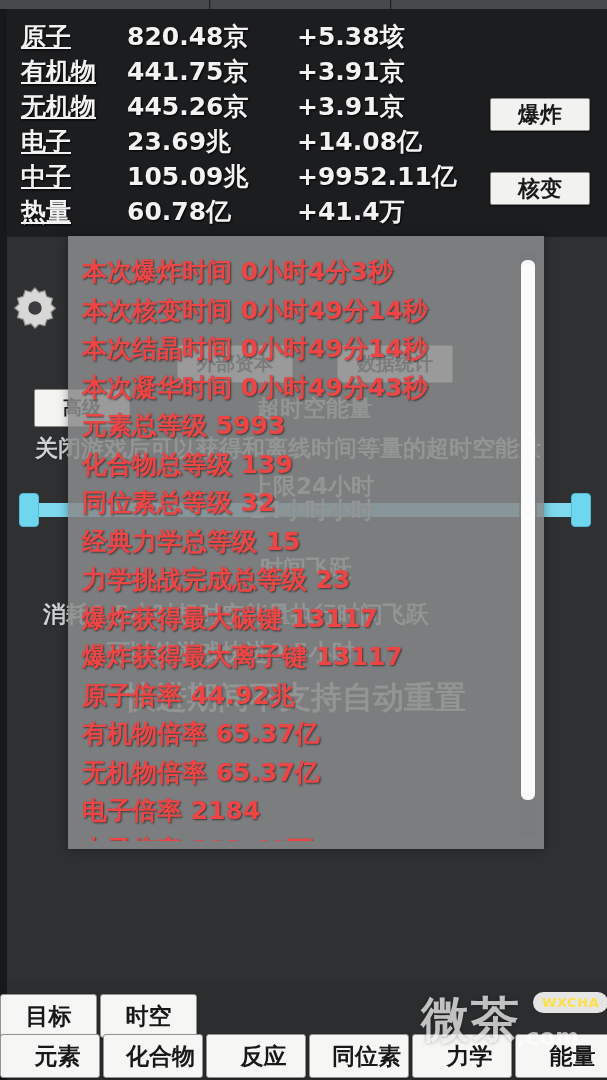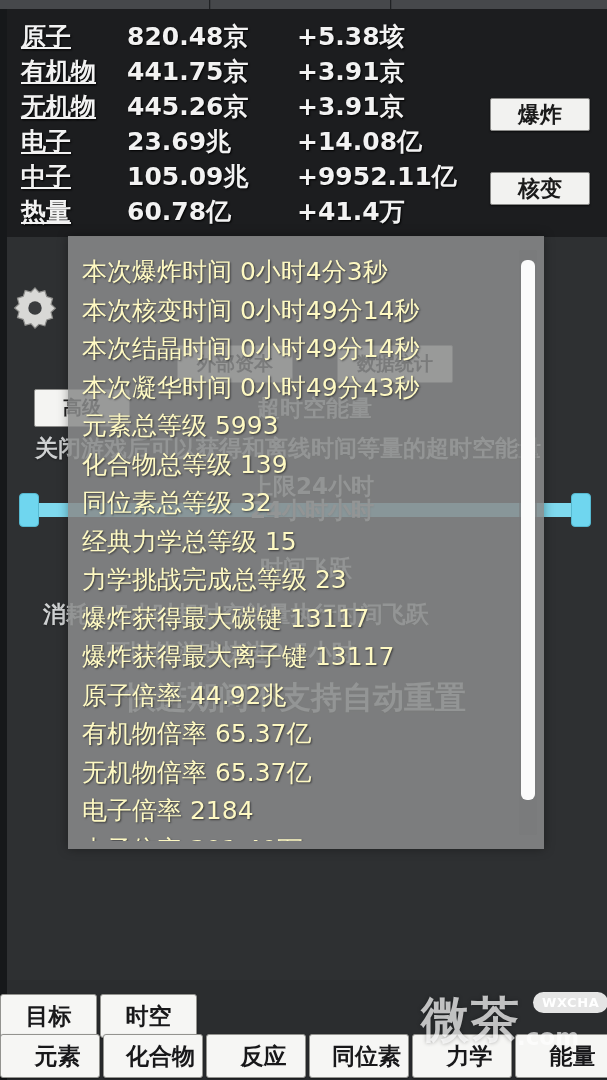--- a/index.html
+++ b/index.html
@@ -150,23 +150,23 @@
     box-shadow: 0 0 10px rgba(0,0,0,.35);
   }
   #stats-list {
     position: absolute;
     left: 0; top: 8px;
     width: 440px; height: 597px;
     padding: 9px 0 0 14px;
     overflow: hidden;
   }
   .stat-line {
-    color: #fef9c3;
+    color: #ef4444;
     font-size: 25px;
-    font-weight: 400;
+    font-weight: 700;
     line-height: 38.5px;
     white-space: nowrap;
     text-shadow: 1px 1px 2px rgba(0,0,0,.55);
   }
   
   #dialog-scrollbar {
     position: absolute;
     right: 7px; top: 14px;
     width: 18px; height: 585px;
     background: rgba(120,122,122,0.55);
@@ -232,21 +232,21 @@
     font-size: 23px;
     font-weight: 700;
     color: rgba(255,255,255,0.66);
   }
   #wm-badge {
     position: absolute;
     left: 112px; top: 8px;
     padding: 3px 9px;
     background: rgba(255,255,255,0.88);
     border-radius: 11px;
-    color: #ffffff;
+    color: #fde047;
     font-size: 13px;
     font-weight: 700;
     letter-spacing: .6px;
   }
 </style>
 </head>
 <body>
 
 <div id="screen">
 

